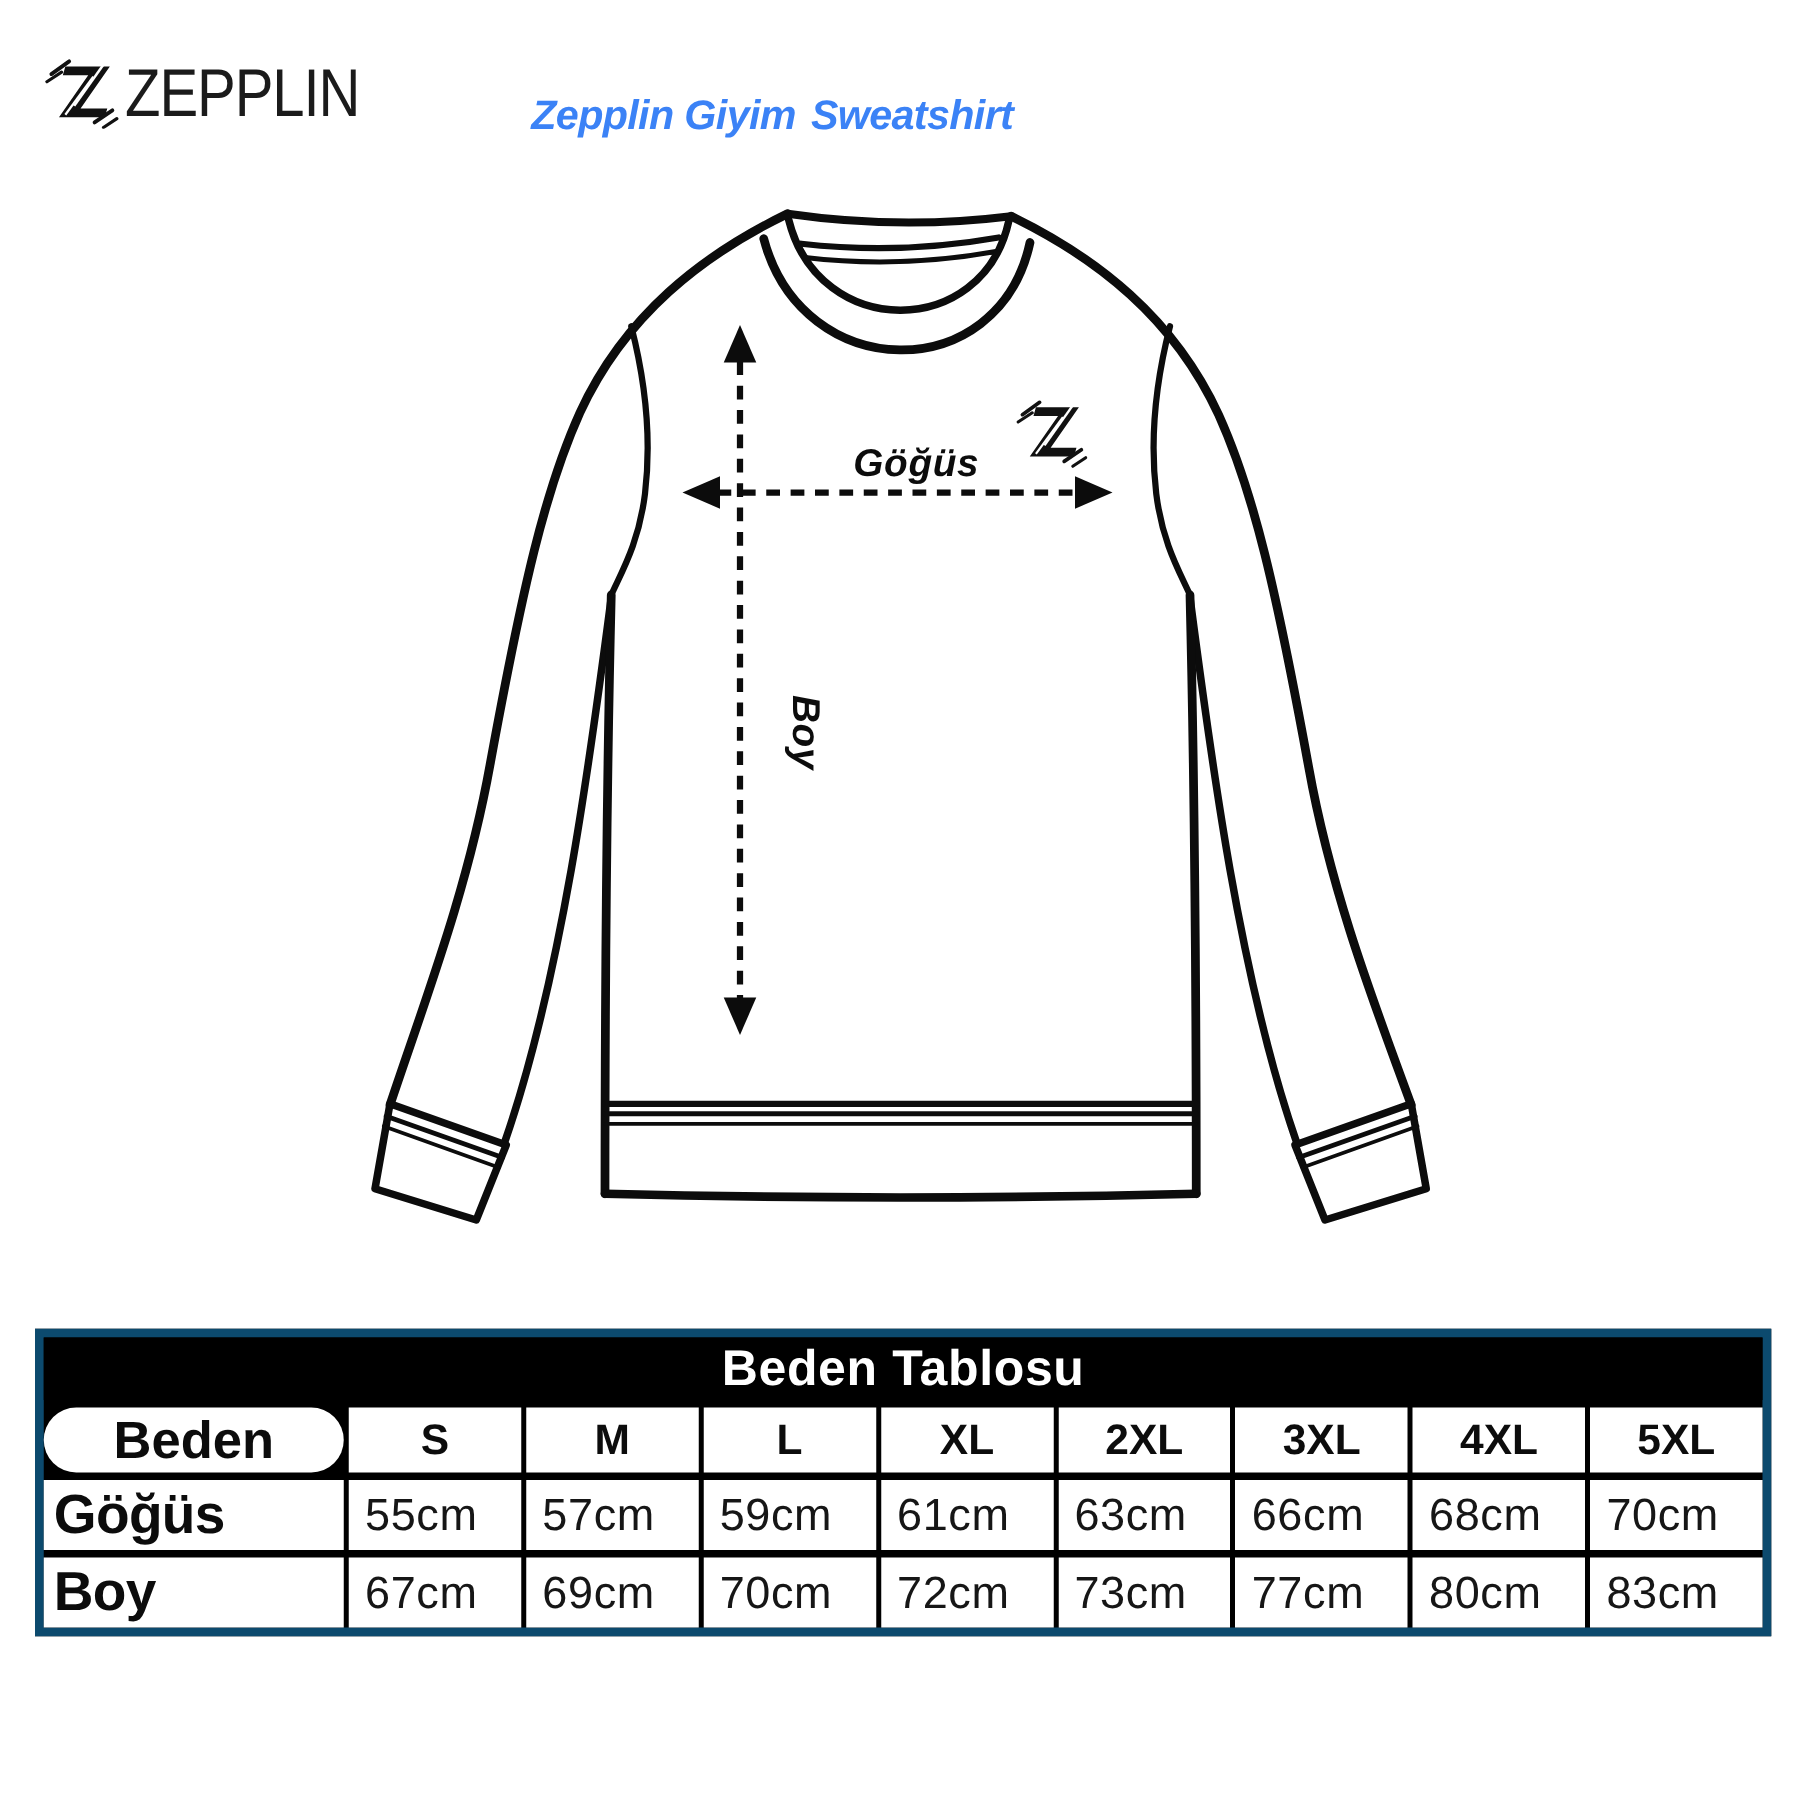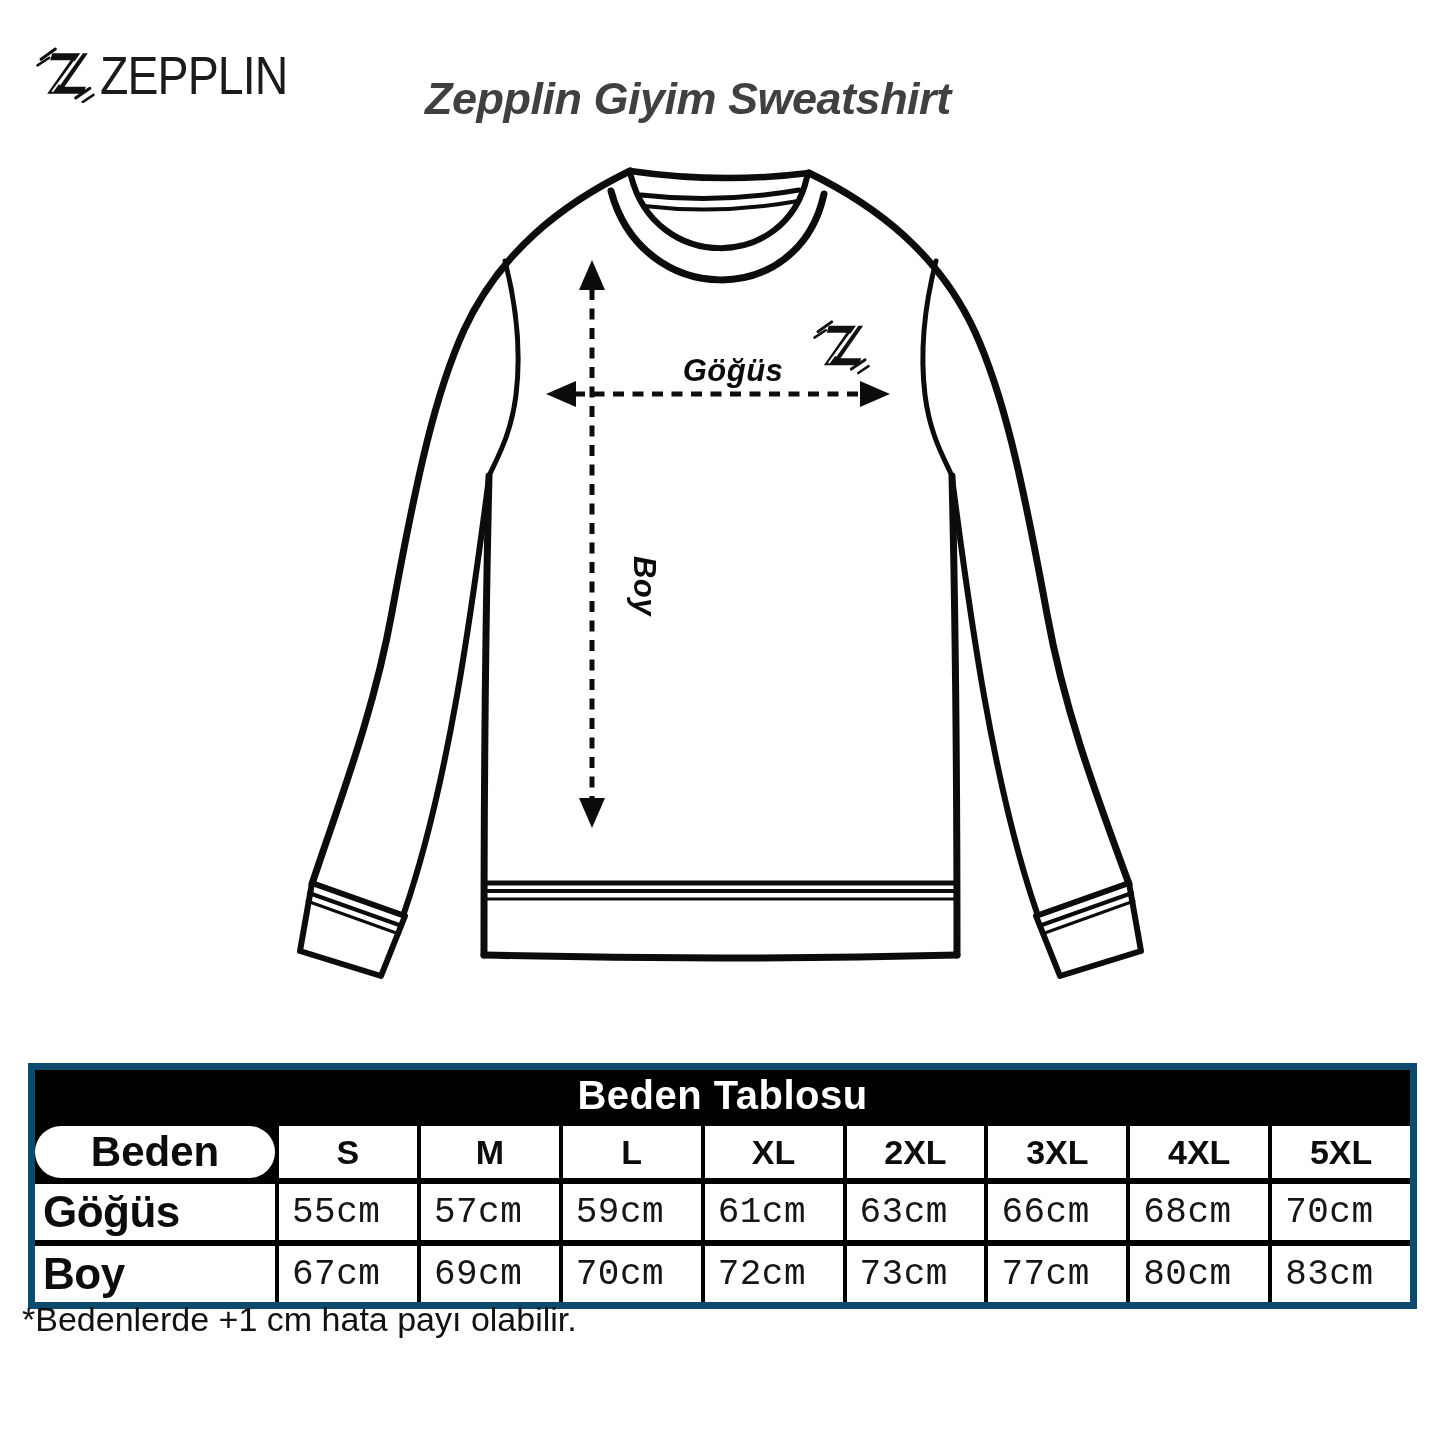--- a/index.html
+++ b/index.html
@@ -9,22 +9,22 @@
   }
   
   .brand{position:absolute;left:36px;top:42px;display:flex;align-items:center;}
   .brand svg{width:60px;height:62px;flex:0 0 auto;}
   .brand-text{
     font-size:54px;font-weight:500;letter-spacing:-1px;color:#1b1b1b;
     transform:scaleX(0.86) translateY(2px);transform-origin:left center;margin-left:4px;
   }
   
   .title{
-    position:absolute;left:425px;top:74px;margin:0;font-size:45px;line-height:1.1;
-    font-style:italic;letter-spacing:-0.5px;color:#404040;white-space:nowrap;font-weight:normal;
+    position:absolute;left:425px;top:74px;margin:0;font-size:33px;line-height:1.1;
+    font-style:italic;letter-spacing:-0.5px;color:#3b82f6;white-space:nowrap;font-weight:normal;
   }
   .title .t1{font-weight:600;margin-right:12px;}
   .title .t2{font-weight:800;}
   
   .drawing{position:absolute;left:260px;top:150px;width:930px;height:880px;}
   .drawing path,.drawing line{stroke:#0c0c0c;fill:none;stroke-linecap:round;stroke-linejoin:round;}
   .drawing .dash{stroke-dasharray:11 8.5;stroke-linecap:butt;}
   .drawing text{
     font-family:"Liberation Sans", sans-serif;font-style:italic;font-weight:600;
     font-size:31px;fill:#0c0c0c;letter-spacing:0.5px;
@@ -38,21 +38,21 @@
     row-gap:6px;column-gap:4px;
   }
   .band{
     grid-column:1/-1;background:#000;color:#fff;display:flex;align-items:center;justify-content:center;
     font-weight:700;font-size:40px;letter-spacing:0.5px;
   }
   .cell{background:#fff;display:flex;align-items:center;overflow:hidden;}
   .corner{justify-content:center;font-weight:700;font-size:42px;border-radius:26px;}
   .size-head{justify-content:center;font-weight:700;font-size:34px;}
   .rowlabel{font-weight:700;font-size:44px;padding-left:8px;letter-spacing:-0.5px;}
-  .val{font-size:36px;font-weight:400;padding-left:13px;color:#161616;letter-spacing:0.5px;font-family:Liberation Mono, monospace;}
+  .val{font-size:36px;font-weight:400;padding-left:13px;color:#161616;letter-spacing:0.5px;}
   
   .footnote{position:absolute;left:22px;top:1300px;font-size:34px;color:#121212;}
 </style>
 </head>
 <body>
 
 <div class="stage">
 
   <div class="brand">
     <svg viewBox="-8 -10 118 118" aria-hidden="true">
@@ -157,15 +157,14 @@
     <div class="cell val">67cm</div>
     <div class="cell val">69cm</div>
     <div class="cell val">70cm</div>
     <div class="cell val">72cm</div>
     <div class="cell val">73cm</div>
     <div class="cell val">77cm</div>
     <div class="cell val">80cm</div>
     <div class="cell val">83cm</div>
   </div>
 
-  <div class="footnote">*Bedenlerde +1 cm hata payı olabilir.</div>
 
 </div>
 
 </body></html>

